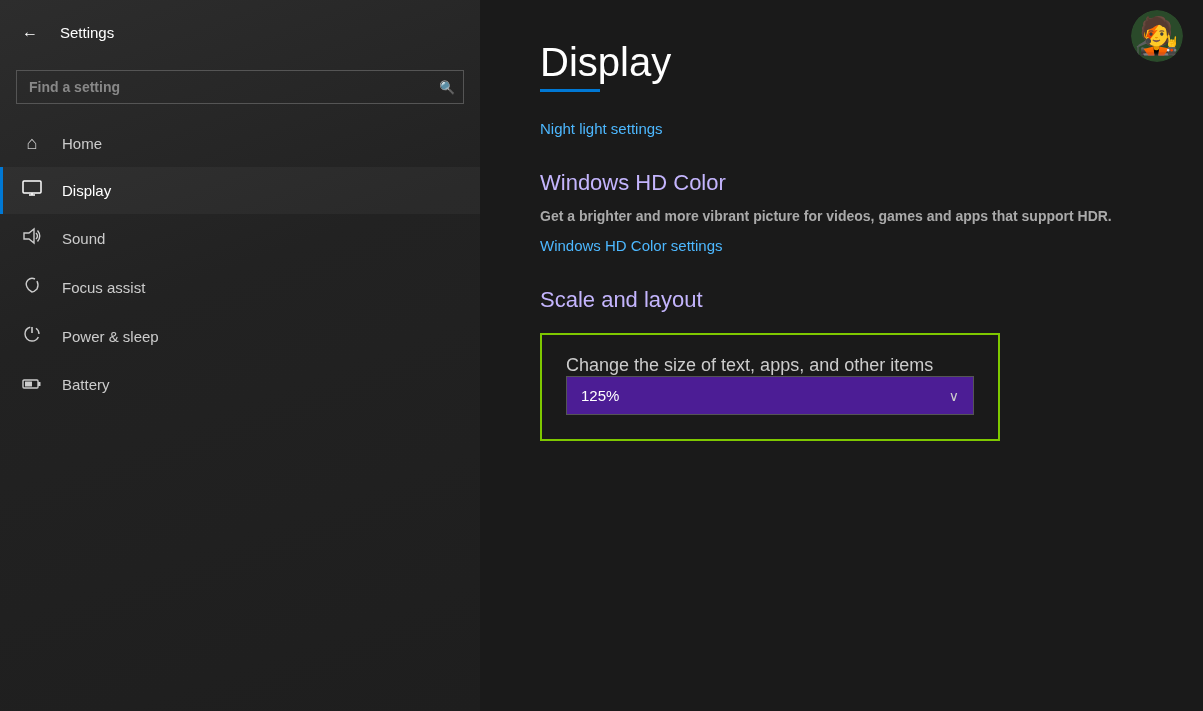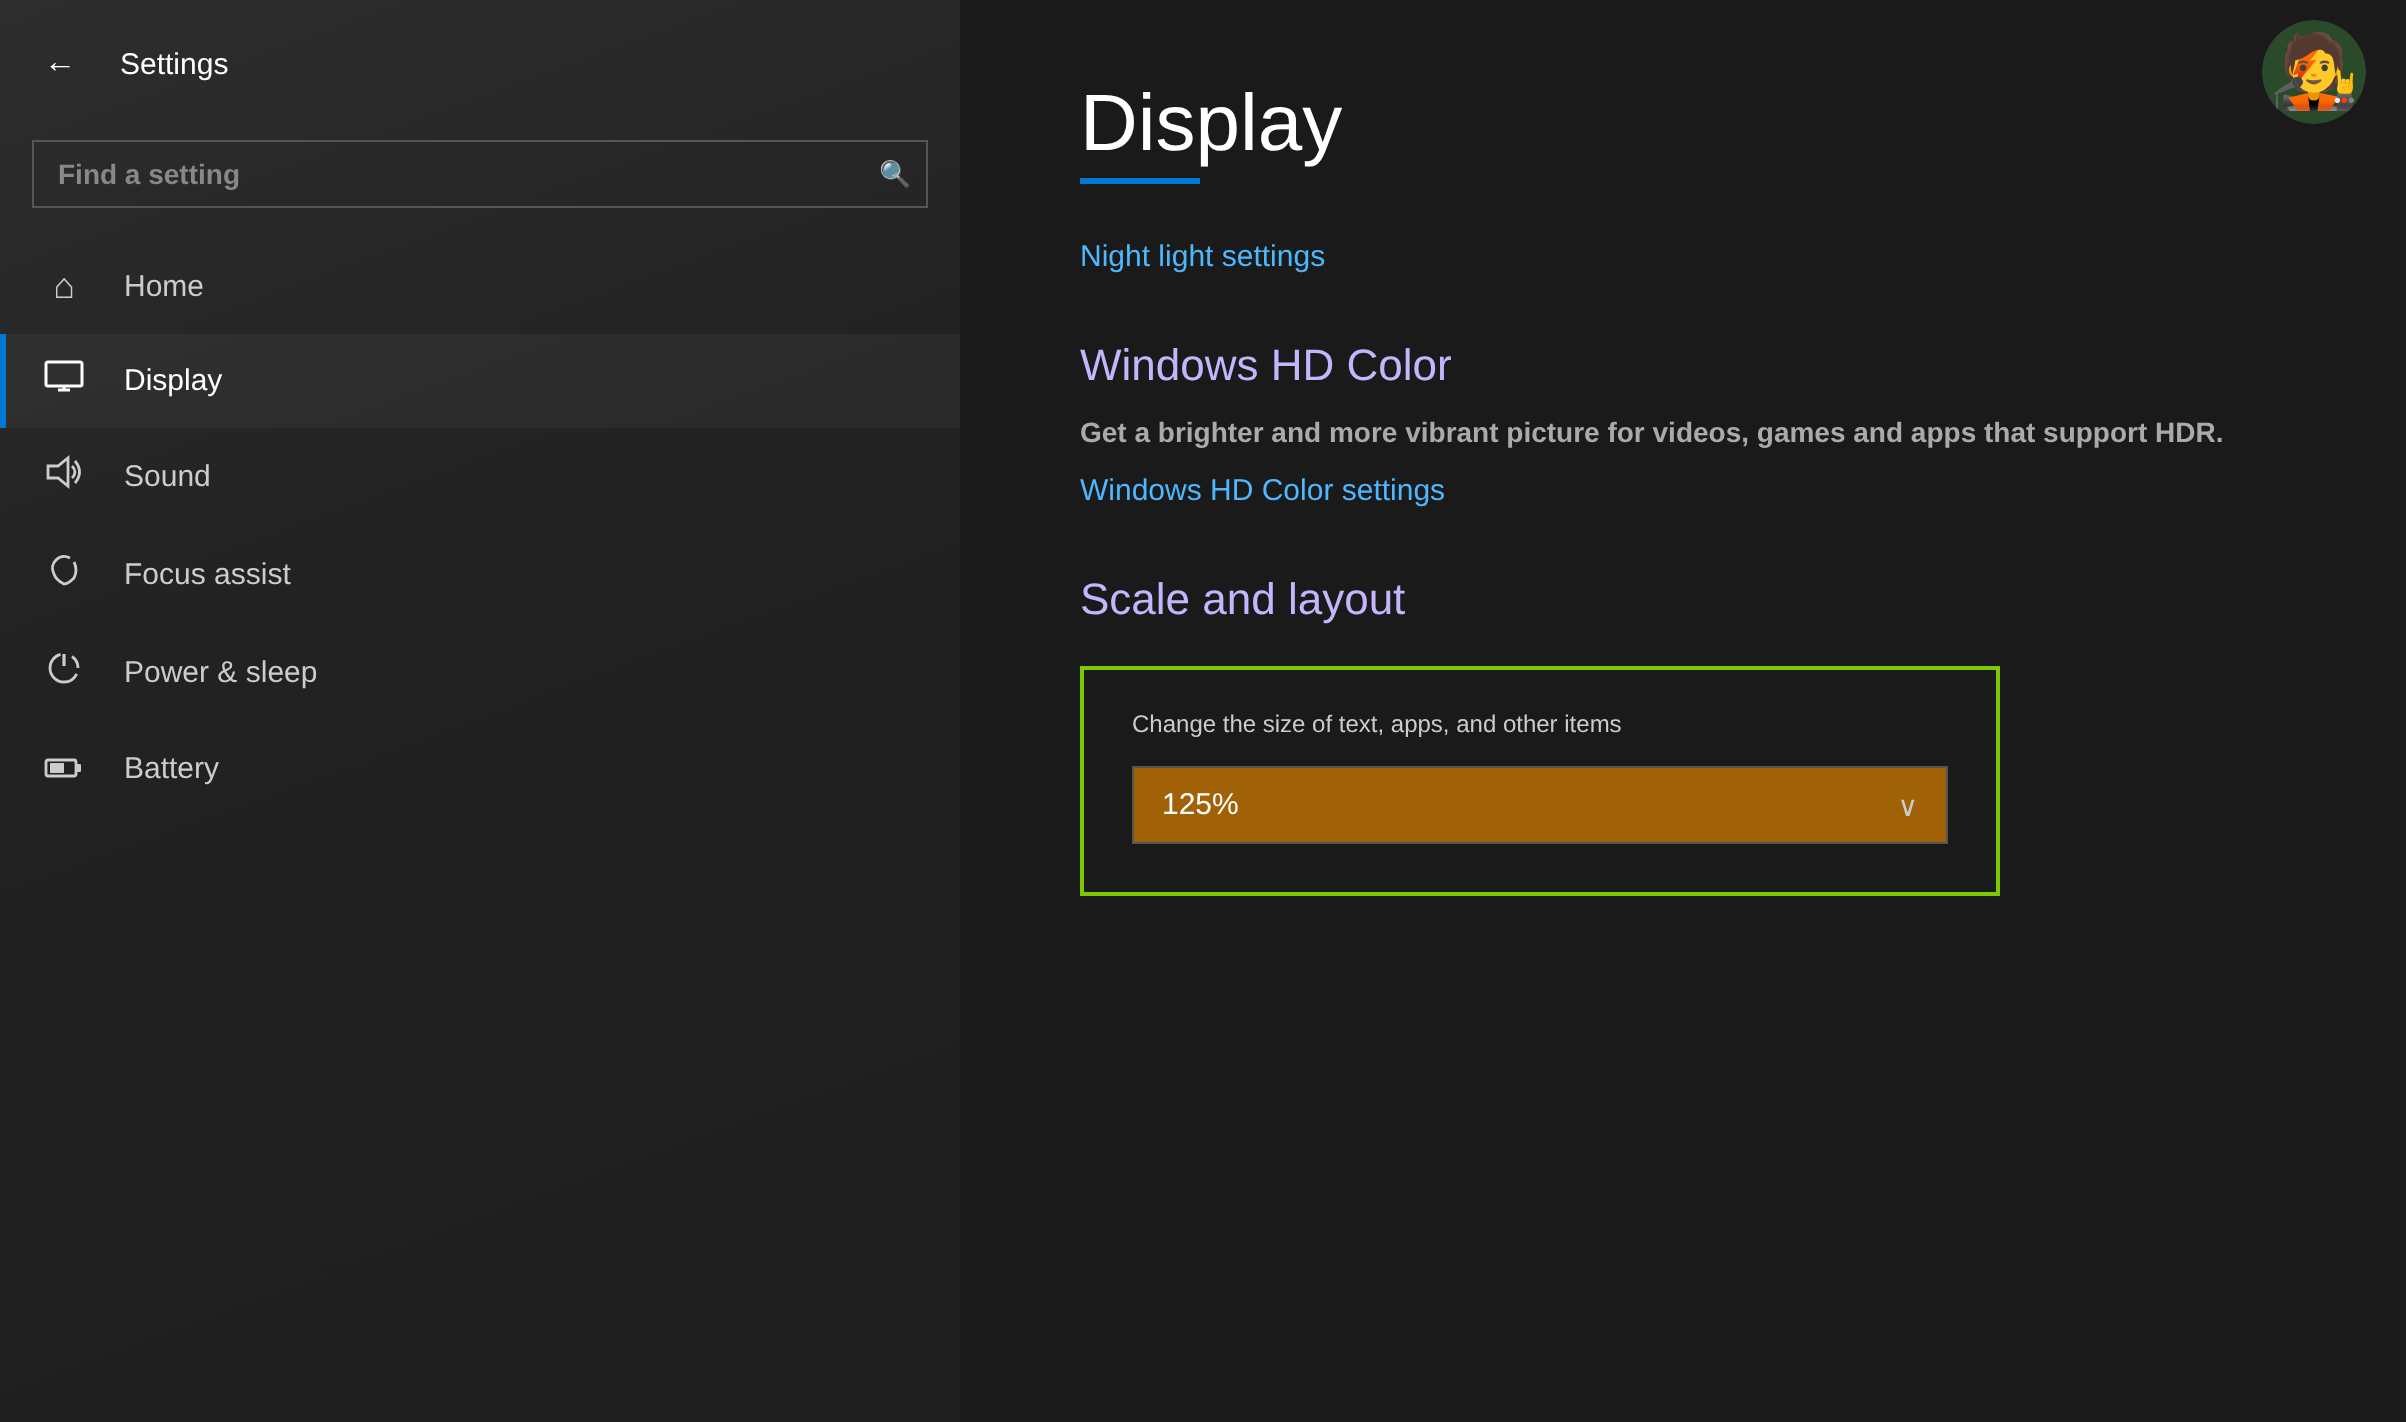--- a/index.html
+++ b/index.html
@@ -187,28 +187,27 @@
 
     .scale-box {
       border: 2px solid #7ec800;
       padding: 20px 24px 24px 24px;
       max-width: 460px;
       margin-top: 20px;
       margin-bottom: 12px;
     }
 
     .scale-label {
-      font-size: 12px;
+      font-size: 18px;
       color: #ccc;
-      margin-bottom: 14px;
     }
 
     .scale-dropdown {
       width: 100%;
-      background: #a16207;
+      background: #4c1d95;
       border: 1.5px solid #555;
       color: #fff;
       font-size: 15px;
       padding: 10px 14px;
       display: flex;
       justify-content: space-between;
       align-items: center;
       cursor: pointer;
     }
 

